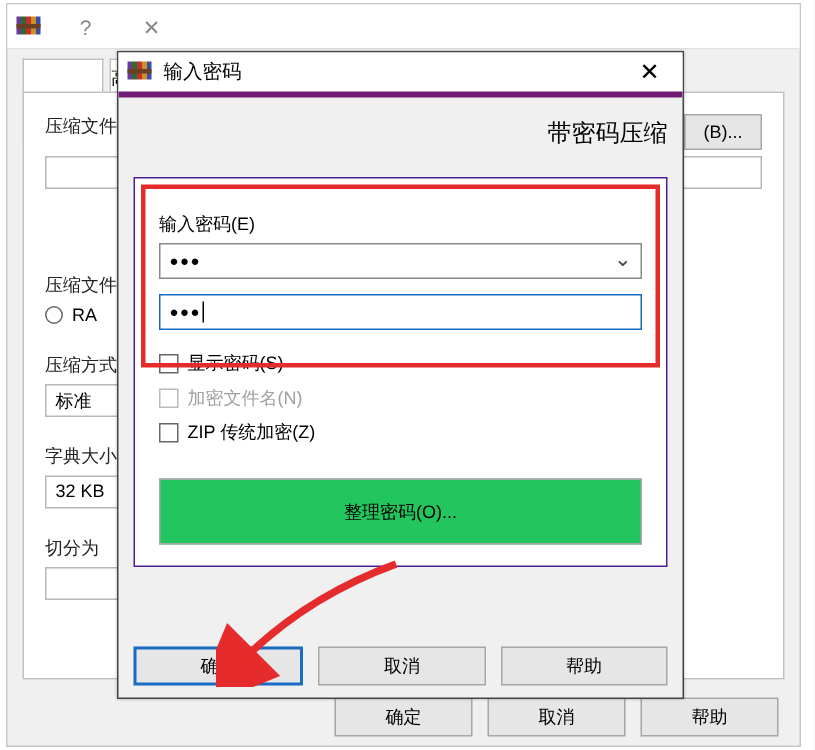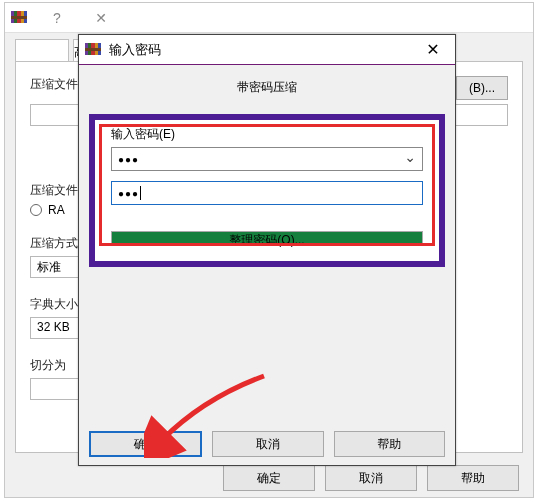--- a/index.html
+++ b/index.html
@@ -96,31 +96,31 @@
     border: 1px solid #444;
     background: #f0f0f0;
     box-shadow: 0 0 2px rgba(0,0,0,0.3);
   }
   .modal-titlebar {
     height: 30px;
     display: flex;
     align-items: center;
     padding-left: 6px;
     background: #fff;
-    border-bottom: 1px solid #701a75;
+    border-bottom: 4px solid #701a75;
   }
   .modal-titlebar .icon-slot { width: 18px; height: 18px; margin-right: 6px; }
   .modal-title-text { flex: 1; font-size: 13px; }
   .modal-close { width: 44px; text-align: center; font-size: 16px; }
   .modal-body { position: absolute; left: 10px; right: 10px; top: 44px; bottom: 44px; }
-  .modal-header { text-align: center; margin-bottom: 18px; font-size: 12px; }
+  .modal-header { text-align: right; margin-bottom: 18px; font-size: 16px; }
   .fieldset {
-    border: 6px solid #4c1d95;
-    background: #fff;
-    padding: 6px 16px 14px 16px;
+    border: 1px solid #4c1d95;
+    background: #fff;
+    padding: 22px 16px 14px 16px;
     position: relative;
   }
   .highlight {
     position: absolute;
     left: 4px; right: 4px; top: 4px; height: 122px;
     border: 3px solid #e52b2b;
     pointer-events: none;
   }
   .frow { margin-bottom: 10px; }
   .flabel { margin-bottom: 4px; }
@@ -139,23 +139,23 @@
     font-size: 14px; color: #444;
   }
   .finput .dots { letter-spacing: 1px; font-size: 10px; }
   .finput .caret { display:inline-block; width:1px; height:14px; background:#000; margin-left:1px; vertical-align: middle;}
   .checks { margin-top: 14px; }
   .check-row { display: flex; align-items: center; gap: 6px; margin-bottom: 6px; }
   .check-box { width: 13px; height: 13px; border: 1px solid #666; background: #fff; }
   .check-row.disabled { color: #a0a0a0; }
   .check-row.disabled .check-box { border-color: #bbb; }
   .organize-btn {
-    width: 100%; height: 15px;
+    width: 100%; height: 44px;
     border: 1px solid #a8a8a8;
-    background: #15803d;
+    background: #22c55e;
     margin-top: 16px;
     font-family: inherit; font-size: 12px;
   }
   .modal-footer {
     position: absolute;
     left: 10px; right: 10px; bottom: 8px;
     display: flex;
     gap: 10px;
   }
   .modal-footer button {
@@ -282,20 +282,34 @@
         </div>
       </div>
 
       <div class="frow">
         <div class="finput" style="border-color:#1a6bc4;">
           <span class="dots">●●●</span>
             <span class="caret"></span>
         </div>
       </div>
 
+      <div class="checks">
+        <div class="check-row">
+          <span class="check-box"></span>
+          <span>显示密码(S)</span>
+        </div>
+        <div class="check-row disabled">
+          <span class="check-box"></span>
+          <span>加密文件名(N)</span>
+        </div>
+        <div class="check-row">
+          <span class="check-box"></span>
+          <span>ZIP 传统加密(Z)</span>
+        </div>
+      </div>
 
       <button class="organize-btn">整理密码(O)...</button>
     </div>
   </div>
 
   <div class="modal-footer">
     <button class="primary">确定</button>
     <button>取消</button>
     <button>帮助</button>
   </div>

